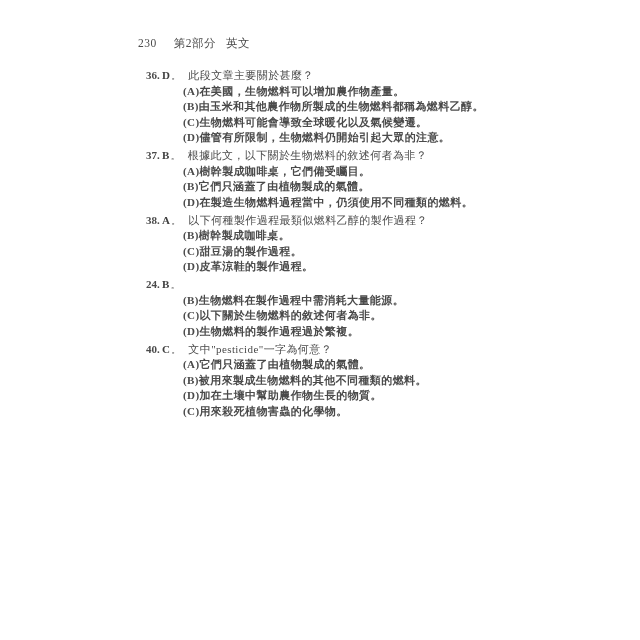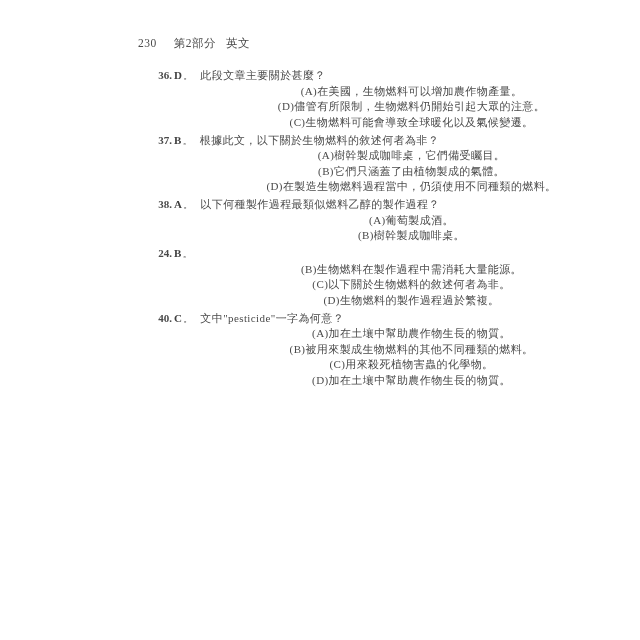--- a/index.html
+++ b/index.html
@@ -5,36 +5,35 @@
   * { margin: 0; padding: 0; box-sizing: border-box; }
   html, body { background: #ffffff; }
   .page {
     position: relative;
     width: 640px;
     height: 484px;
     background: #ffffff;
     font-family: "Liberation Serif", "DejaVu Serif", serif;
     color: #4a4a4a;
     overflow: hidden;
-    text-align: center;
   }
   .page-header {
     position: absolute;
     top: 36px;
     left: 138px;
     font-size: 11.5px;
     letter-spacing: 0.5px;
     white-space: nowrap;
   }
   .page-header .pgnum { margin-right: 17px; }
   .page-header .part  { margin-right: 10px; }
   .content {
     position: absolute;
     top: 68px;
-    left: 158px;
+    left: 146px;
     width: 470px;
   }
   .question { margin-bottom: 2.5px; }
   .q-line {
     height: 15.5px;
     line-height: 15.5px;
     font-size: 11px;
     letter-spacing: 0.4px;
     white-space: nowrap;
     display: flex;
@@ -59,20 +58,21 @@
     flex: 0 0 auto;
   }
   .q-text { margin-left: 8px; font-family: Liberation Serif, serif; }
   .q-option {
     height: 15.5px;
     line-height: 15.5px;
     font-size: 11px;
     letter-spacing: 0.4px;
     margin-left: 37px;
     white-space: nowrap;
+    font-weight: bold;
   }
 </style>
 </head>
 <body>
 
 <div class="page">
 
   <div class="page-header">
     <span class="pgnum">230</span><span class="part">第2部分</span><span class="subject">英文</span>
   </div>
@@ -80,22 +80,23 @@
   <div class="content">
 
     <div class="question">
       <div class="q-line">
         <span class="q-num">36.</span>
         <span class="q-ans">D</span>
         <span class="q-dot">。</span>
         <span class="q-text">此段文章主要關於甚麼？</span>
       </div>
       <div class="q-option">(A)在美國，生物燃料可以增加農作物產量。</div>
+      <div class="q-option">(B)由玉米和其他農作物所製成的生物燃料都稱為燃料乙醇。</div>
+      <div class="q-option">(C)生物燃料可能會導致全球暖化以及氣候變遷。</div>
       <div class="q-option">(D)儘管有所限制，生物燃料仍開始引起大眾的注意。</div>
-      <div class="q-option">(C)生物燃料可能會導致全球暖化以及氣候變遷。</div>
     </div>
 
     <div class="question">
       <div class="q-line">
         <span class="q-num">37.</span>
         <span class="q-ans">B</span>
         <span class="q-dot">。</span>
         <span class="q-text">根據此文，以下關於生物燃料的敘述何者為非？</span>
       </div>
       <div class="q-option">(A)樹幹製成咖啡桌，它們備受矚目。</div>
@@ -103,42 +104,43 @@
       <div class="q-option">(D)在製造生物燃料過程當中，仍須使用不同種類的燃料。</div>
     </div>
 
     <div class="question">
       <div class="q-line">
         <span class="q-num">38.</span>
         <span class="q-ans">A</span>
         <span class="q-dot">。</span>
         <span class="q-text">以下何種製作過程最類似燃料乙醇的製作過程？</span>
       </div>
-      <div class="q-option">(A)葡萄製成酒。</div>
       <div class="q-option">(B)樹幹製成咖啡桌。</div>
+      <div class="q-option">(C)甜豆湯的製作過程。</div>
+      <div class="q-option">(D)皮革涼鞋的製作過程。</div>
     </div>
 
     <div class="question">
       <div class="q-line">
         <span class="q-num">24.</span>
         <span class="q-ans">B</span>
         <span class="q-dot">。</span>
       </div>
       <div class="q-option">(B)生物燃料在製作過程中需消耗大量能源。</div>
       <div class="q-option">(C)以下關於生物燃料的敘述何者為非。</div>
       <div class="q-option">(D)生物燃料的製作過程過於繁複。</div>
     </div>
 
     <div class="question">
       <div class="q-line">
         <span class="q-num">40.</span>
         <span class="q-ans">C</span>
         <span class="q-dot">。</span>
         <span class="q-text">文中"pesticide"一字為何意？</span>
       </div>
-      <div class="q-option">(A)加在土壤中幫助農作物生長的物質。</div>
+      <div class="q-option">(A)它們只涵蓋了由植物製成的氣體。</div>
       <div class="q-option">(B)被用來製成生物燃料的其他不同種類的燃料。</div>
+      <div class="q-option">(D)加在土壤中幫助農作物生長的物質。</div>
       <div class="q-option">(C)用來殺死植物害蟲的化學物。</div>
-      <div class="q-option">(D)加在土壤中幫助農作物生長的物質。</div>
     </div>
 
   </div>
 </div>
 
 </body></html>

